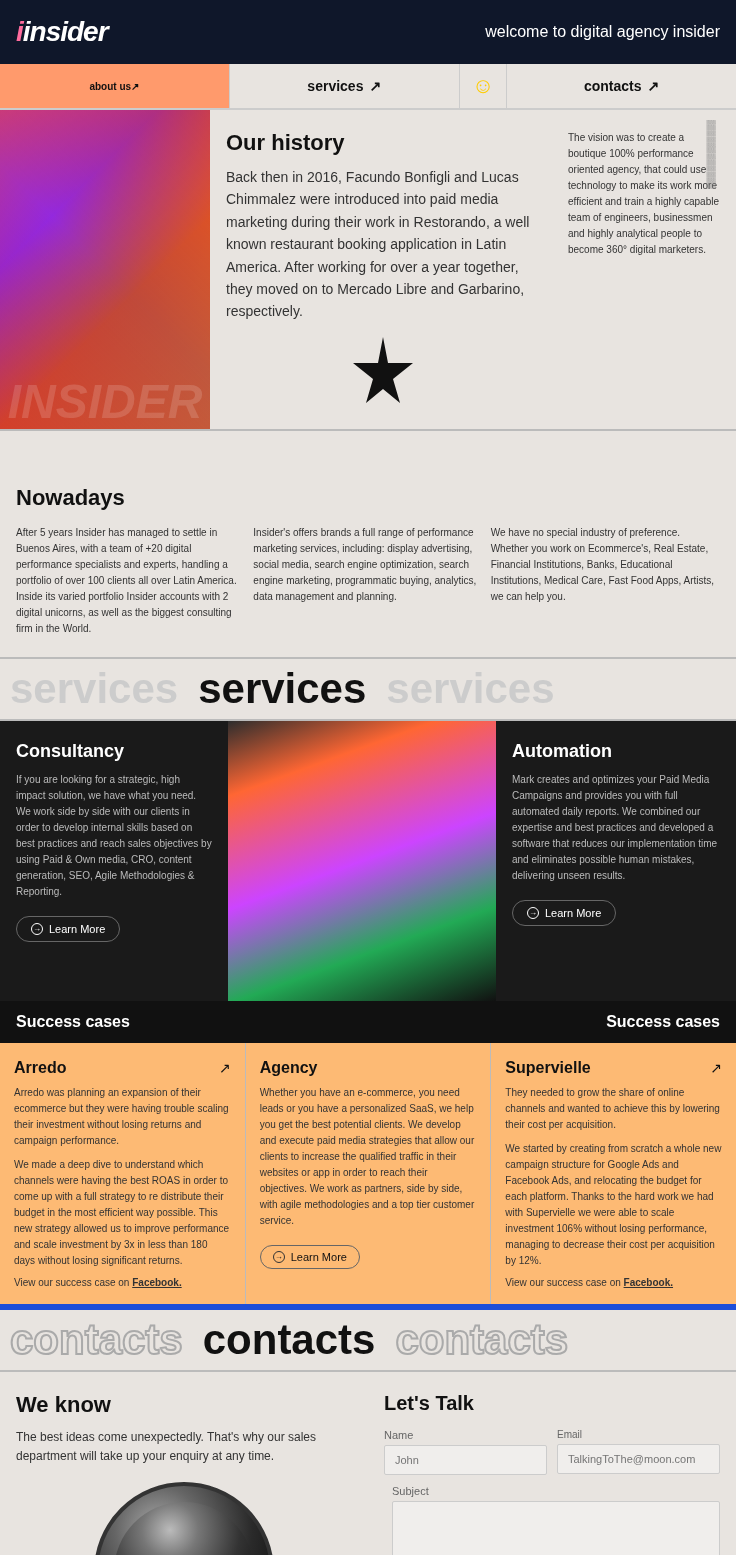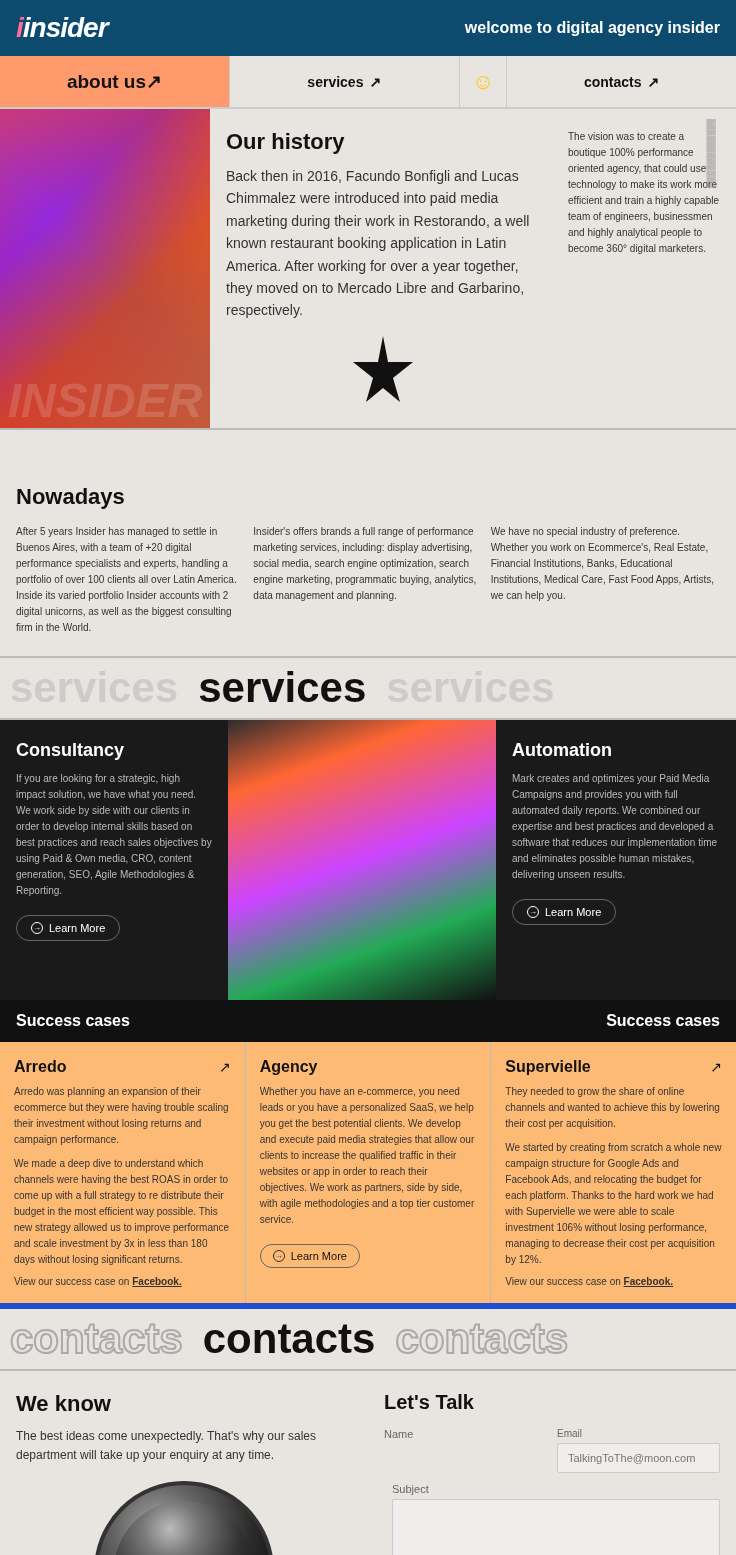--- a/index.html
+++ b/index.html
@@ -1,29 +1,29 @@
 <!DOCTYPE html>
 <html><head>
   <meta charset="utf-8">
   <style>
     * { margin: 0; padding: 0; box-sizing: border-box; }
     body { width: 736px; font-family: Arial, sans-serif; background: #e8e4e0; color: #111; overflow-x: hidden; }
   </style>
 </head>
 <body>
 
-<div style="display:flex;align-items:center;background:#0c4a6e;padding:10px 16px;height:56px;">
+<div style="display:flex;align-items:center;background:#0f172a;padding:10px 16px;height:64px;">
   <div style="font-size:28px;font-weight:900;font-style:italic;color:#fff;letter-spacing:-1px;font-family:'Arial Black',sans-serif;">
     <span style="color:#ff6b9d;">i</span><span style="color:#fff;">insider</span>
   </div>
-  <div style="margin-left:auto;font-size:16px;font-weight:700;color:#fff;text-transform:lowercase;">welcome to digital agency insider</div>
+  <div style="margin-left:auto;font-size:16px;font-weight:400;color:#fff;text-transform:lowercase;">welcome to digital agency insider</div>
 </div>
 
 <div style="display:flex;background:#e8e4e0;border-bottom:2px solid #ccc;">
-  <div style="flex:1;display:flex;align-items:center;justify-content:center;padding:14px 8px;font-size:19px;font-weight:600;cursor:pointer;border-right:1px solid #ccc;background:#ff9a6c;">
+  <div style="flex:1;display:flex;align-items:center;justify-content:center;padding:14px 8px;font-size:10px;font-weight:600;cursor:pointer;border-right:1px solid #ccc;background:#ff9a6c;">
     <span>about us</span>
     <span>↗</span>
   </div>
   <div style="flex:1;display:flex;align-items:center;justify-content:center;padding:14px 8px;font-size:14px;font-weight:600;cursor:pointer;border-right:1px solid #ccc;gap:6px;">
     <span>services</span>
     <span>↗</span>
   </div>
   <div style="display:flex;align-items:center;padding:8px 12px;border-right:1px solid #ccc;">
     <span style="color:#ffcc00;font-size:22px;">☺</span>
   </div>
@@ -151,20 +151,21 @@
         <div style="width:140px;height:140px;border-radius:50%;background:radial-gradient(circle at 40% 20%,#bbb 0%,#777 20%,#333 50%,#111 80%);"></div>
       </div>
     </div>
   </div>
 
   <div style="flex:1;padding:20px 16px;">
     <h2 style="font-size:20px;font-weight:700;margin-bottom:14px;">Let's Talk</h2>
     <div style="display:flex;gap:10px;margin-bottom:10px;">
       <div style="flex:1;">
         <label style="font-size:11px;color:#666;margin-bottom:4px;display:block;">Name</label>
+        <input type="text" style="width: 100%; padding: 8px 10px; border: 1px solid rgb(204, 204, 204); background: rgb(240, 238, 236); font-size: 11px; color: rgb(153, 153, 153); border-radius: 2px;" placeholder="John">
       </div>
       <div style="flex:1;">
         <label style="font-size:10px;color:#666;margin-bottom:4px;display:block;">Email</label>
         <input type="email" style="width: 100%; padding: 8px 10px; border: 1px solid rgb(204, 204, 204); background: rgb(240, 238, 236); font-size: 11px; color: rgb(153, 153, 153); border-radius: 2px;" placeholder="TalkingToThe@moon.com">
       </div>
     </div>
     <div style="margin-bottom:10px;padding-left:8px;">
       <label style="font-size:11px;color:#666;margin-bottom:4px;display:block;">Subject</label>
       <textarea style="width: 100%; padding: 8px 10px; border: 1px solid rgb(204, 204, 204); background: rgb(240, 238, 236); font-size: 11px; color: rgb(153, 153, 153); border-radius: 2px; height: 70px; resize: none;"></textarea>
     </div>

